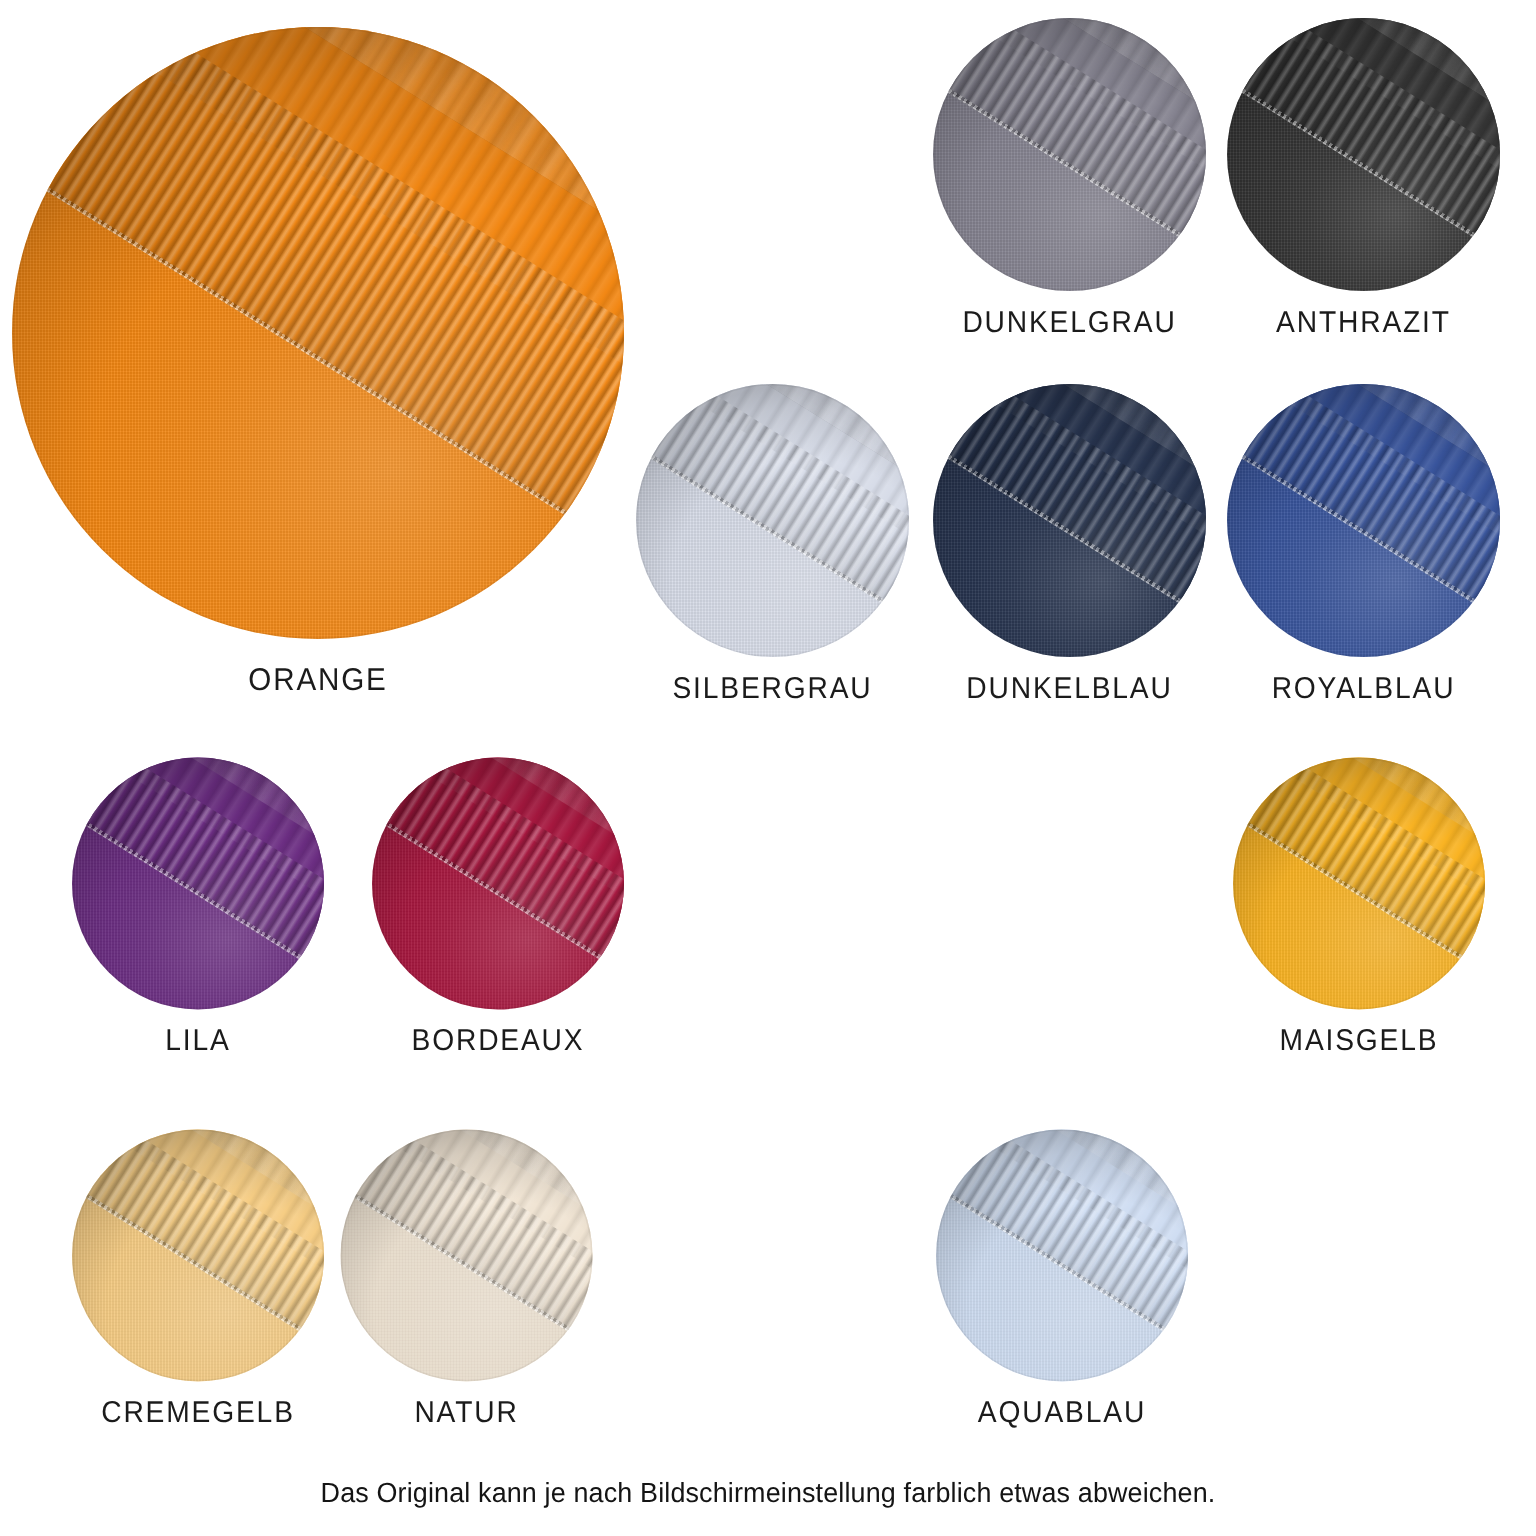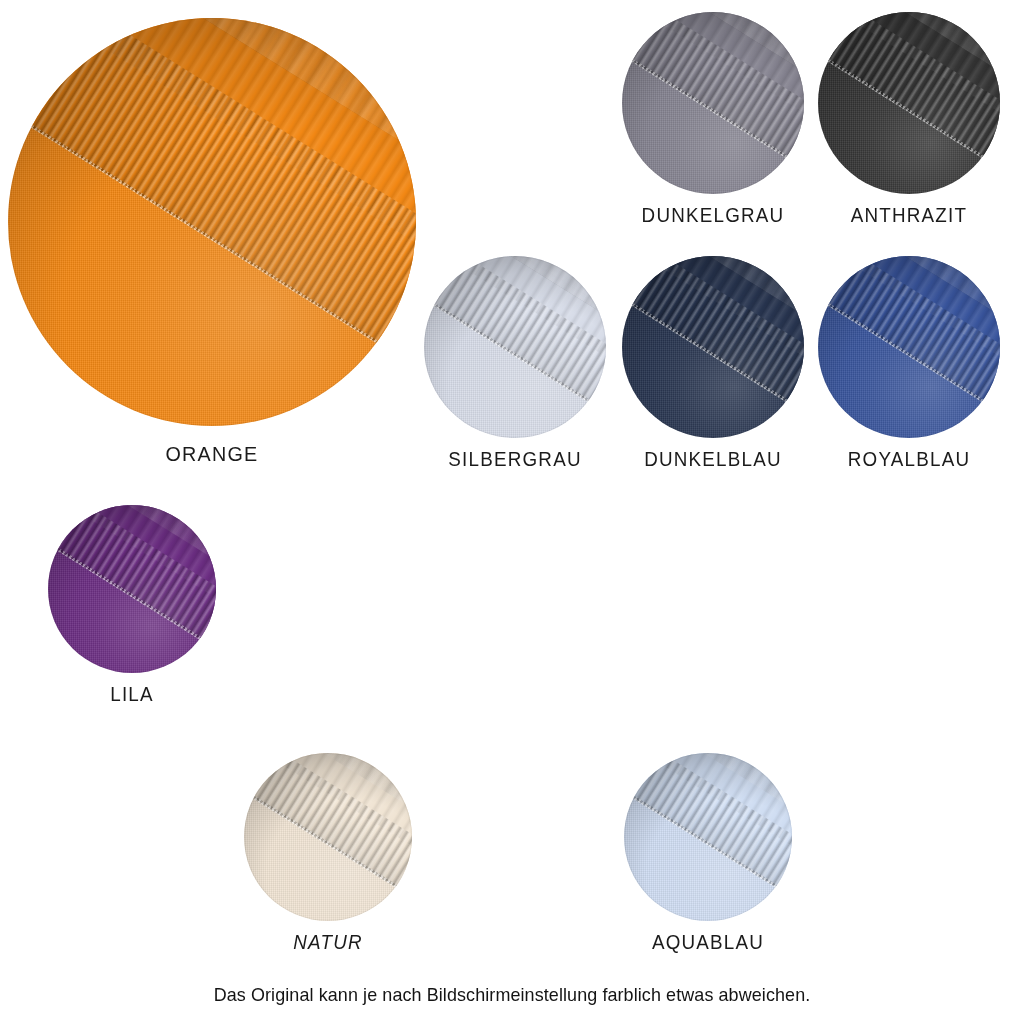--- a/index.html
+++ b/index.html
@@ -291,26 +291,71 @@
         <div class="ribs"></div>
         <div class="seam"></div>
       </div>
       <div class="bandshadow"></div>
       <div class="shade"></div>
       <div class="rim"></div>
     </div>
     <div class="label" style="left:-20px; top:178px; width:208px; font-size:20px;">LILA</div>
   </div>
 
-
-
-
-
-
-  <div class="swatch" style="left:244px; top:753px; width:168px; height:215px;font-style:italic;">
+  <div class="swatch" style="left:248px; top:505px; width:168px; height:215px;">
+    <div class="disc" style="width:168px; height:168px; --base:#a7173f;">
+      <div class="weave"></div>
+      <div class="band">
+        <div class="folds"></div>
+        <div class="ribs wide"></div>
+        <div class="ribs"></div>
+        <div class="seam"></div>
+      </div>
+      <div class="bandshadow"></div>
+      <div class="shade"></div>
+      <div class="rim"></div>
+    </div>
+    <div class="label" style="left:-26px; top:178px; width:220px; font-size:20px;">BORDEAUX</div>
+  </div>
+
+
+
+  <div class="swatch" style="left:822px; top:505px; width:168px; height:215px;">
+    <div class="disc" style="width:168px; height:168px; --base:#f9b322;">
+      <div class="weave"></div>
+      <div class="band">
+        <div class="folds"></div>
+        <div class="ribs wide"></div>
+        <div class="ribs"></div>
+        <div class="seam"></div>
+      </div>
+      <div class="bandshadow"></div>
+      <div class="shade"></div>
+      <div class="rim"></div>
+    </div>
+    <div class="label" style="left:-26px; top:178px; width:220px; font-size:20px;">MAISGELB</div>
+  </div>
+
+  <div class="swatch" style="left:48px; top:753px; width:168px; height:215px;">
+    <div class="disc" style="width:168px; height:168px; --base:#f6cd84;">
+      <div class="weave"></div>
+      <div class="band">
+        <div class="folds"></div>
+        <div class="ribs wide"></div>
+        <div class="ribs"></div>
+        <div class="seam"></div>
+      </div>
+      <div class="bandshadow"></div>
+      <div class="shade"></div>
+      <div class="rim"></div>
+    </div>
+    <div class="label" style="left:-30px; top:178px; width:228px; font-size:20px;">CREMEGELB</div>
+  </div>
+
+  <div class="swatch" style="left:227px; top:753px; width:168px; height:215px;">
     <div class="disc" style="width:168px; height:168px; --base:#f0e4d3;">
       <div class="weave"></div>
       <div class="band">
         <div class="folds"></div>
         <div class="ribs wide"></div>
         <div class="ribs"></div>
         <div class="seam"></div>
       </div>
       <div class="bandshadow"></div>
       <div class="shade"></div>

